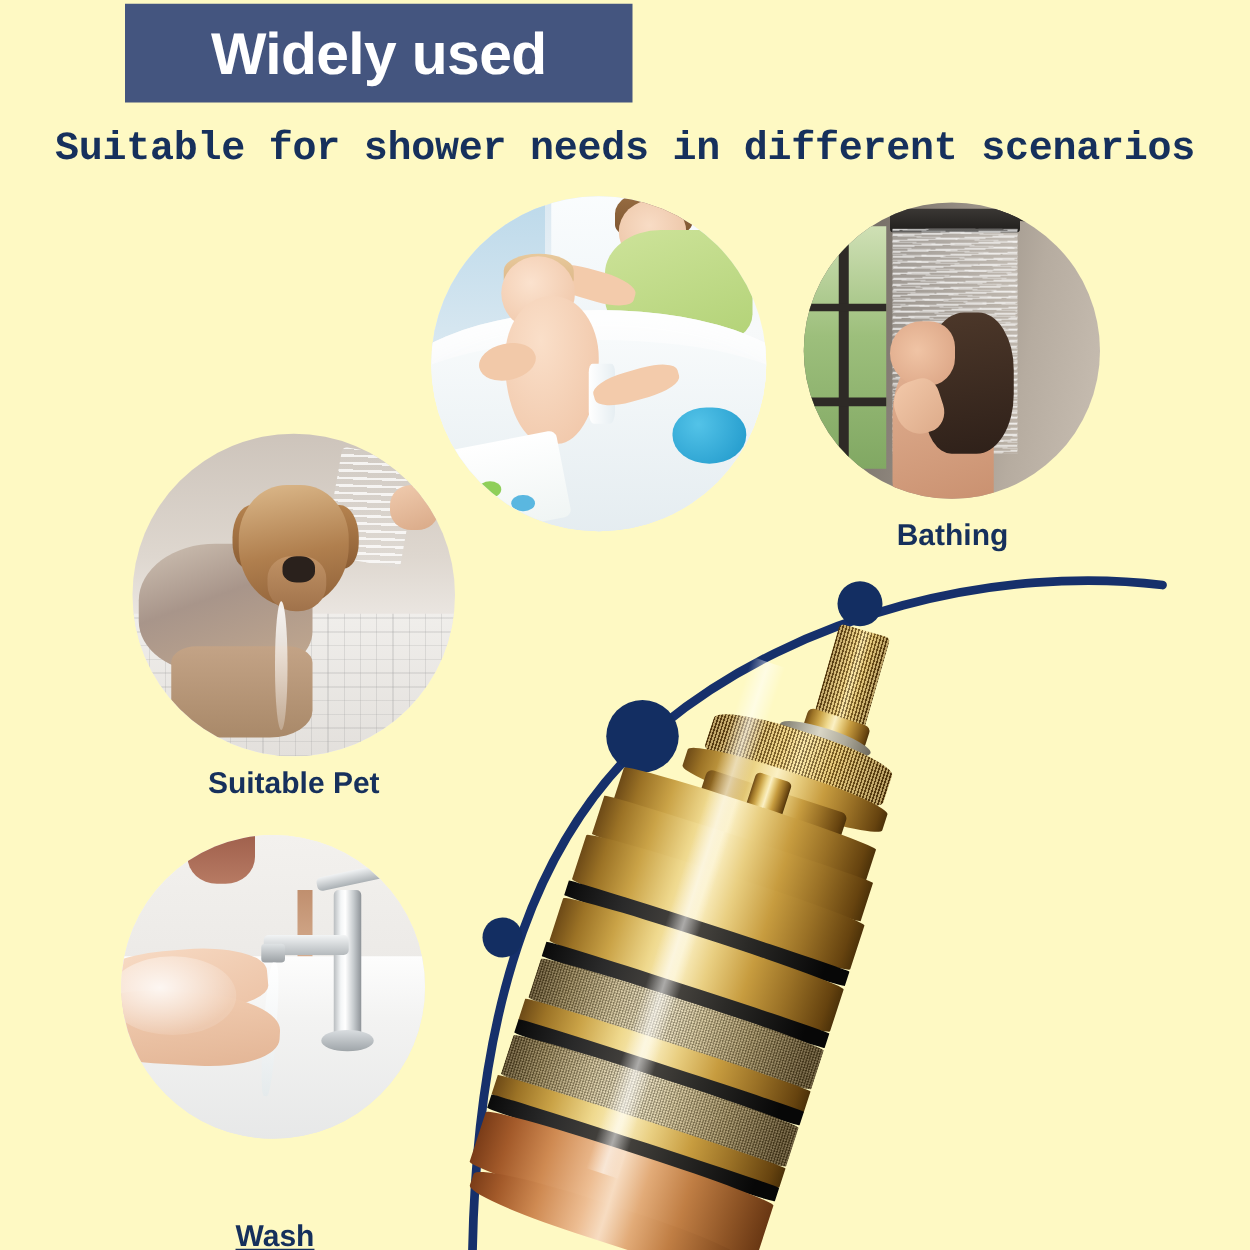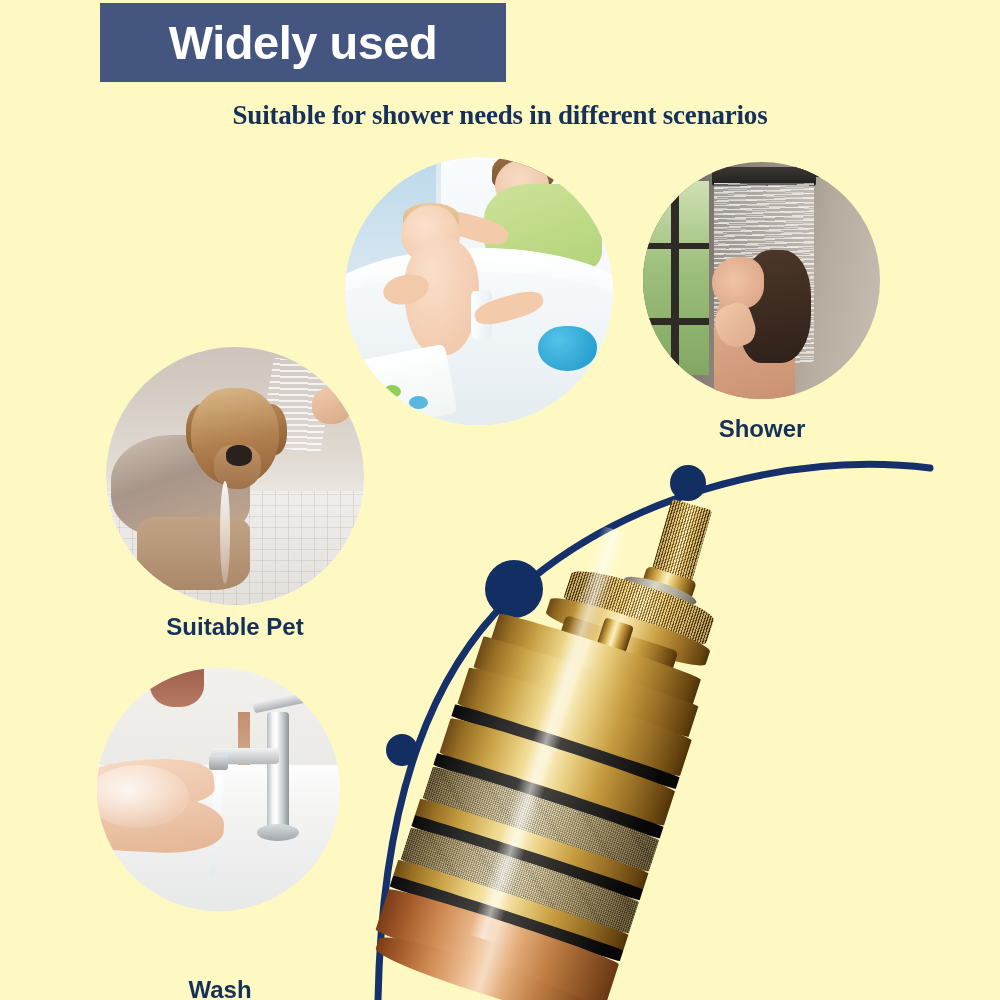--- a/index.html
+++ b/index.html
@@ -17,22 +17,22 @@
     position:absolute;left:100px;top:3px;width:406px;height:79px;
     background:#44557f;
     display:flex;align-items:center;justify-content:center;
   }
   .title-banner .title-text{
     color:#ffffff;font-size:47px;font-weight:bold;letter-spacing:-0.5px;
     line-height:1;font-family:"Liberation Sans", sans-serif;
   }
   .subtitle{
     position:absolute;left:0;top:100px;width:1000px;text-align:center;
-    color:#16305c;font-size:27px;font-weight:600;
-    font-family:Liberation Serif, serif;
+    color:#16305c;font-size:32px;font-weight:600;
+    font-family:Liberation Mono, monospace;
     letter-spacing:-0.2px;
   }
 
   
   .photo-circle{
     position:absolute;border-radius:50%;overflow:hidden;
     background:#e9edf1;
   }
   .photo-circle .ph{position:absolute;inset:0;}
   .caption{
@@ -269,21 +269,21 @@
       <div class="sh-frame-h2"></div>
       <div class="sh-arm"></div>
       <div class="sh-head"></div>
       <div class="sh-water"></div>
       <div class="sh-body"></div>
       <div class="sh-hair"></div>
       <div class="sh-head-f"></div>
       <div class="sh-hand"></div>
     </div>
   </div>
-  <div class="caption" style="left:597px;top:415px;width:330px;">Shower</div>
+  <div class="caption" style="left:597px;top:415px;width:330px;">Bathing</div>
 
   <div class="photo-circle dog-bg" style="left:106px;top:347px;width:258px;height:258px;">
     <div class="ph">
       <div class="dog-tile"></div>
       <div class="dog-spray"></div>
       <div class="dog-hand"></div>
       <div class="dog-body"></div>
       <div class="dog-legs"></div>
       <div class="dog-ear-l"></div>
       <div class="dog-ear-r"></div>

